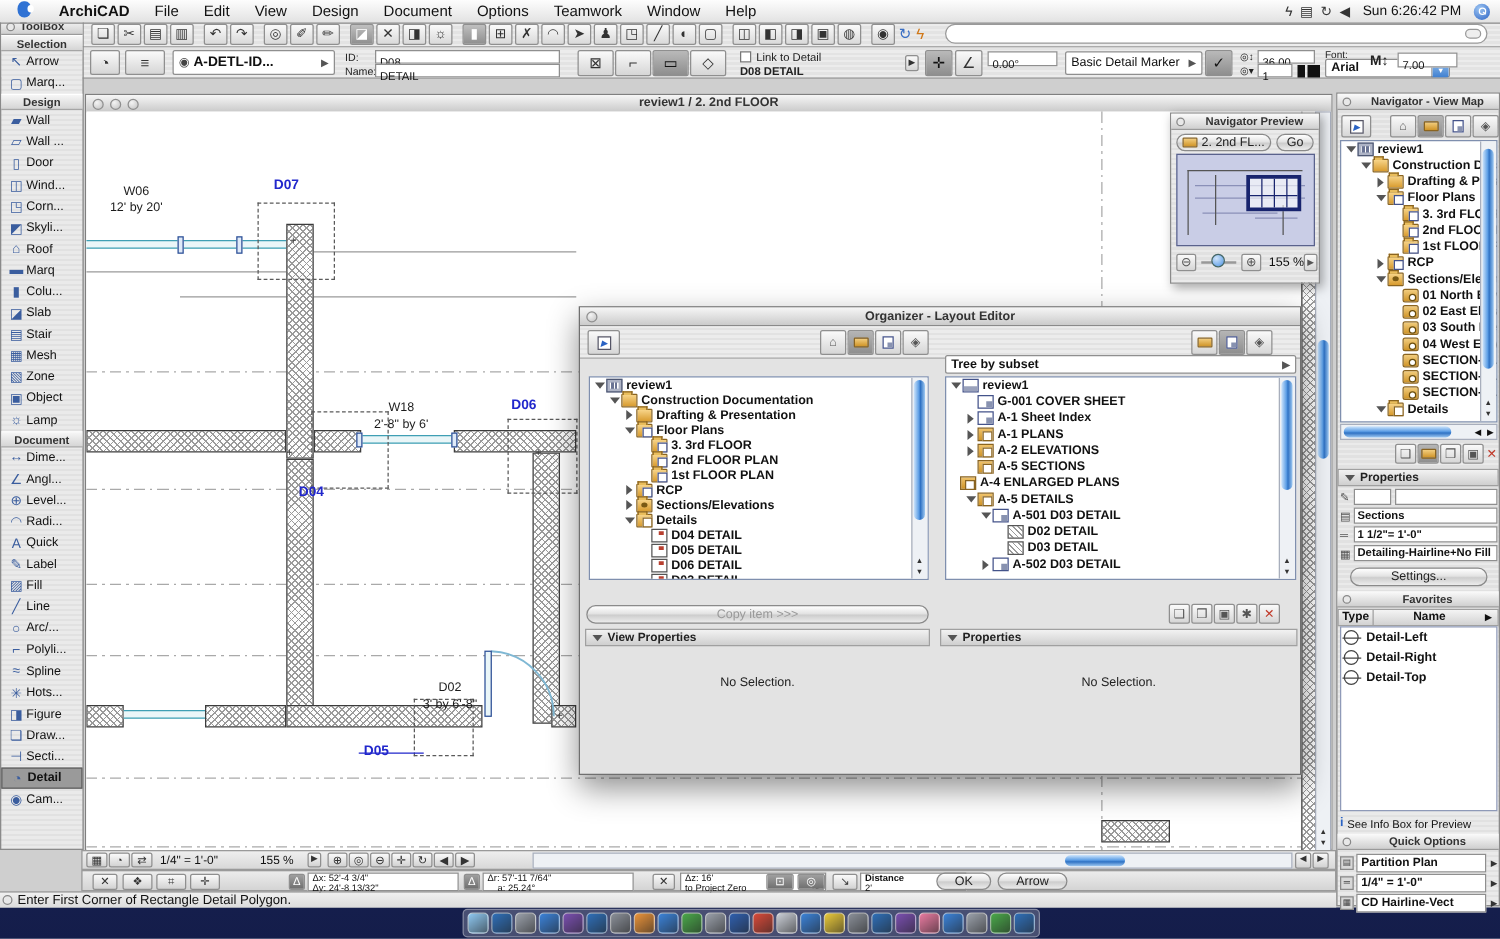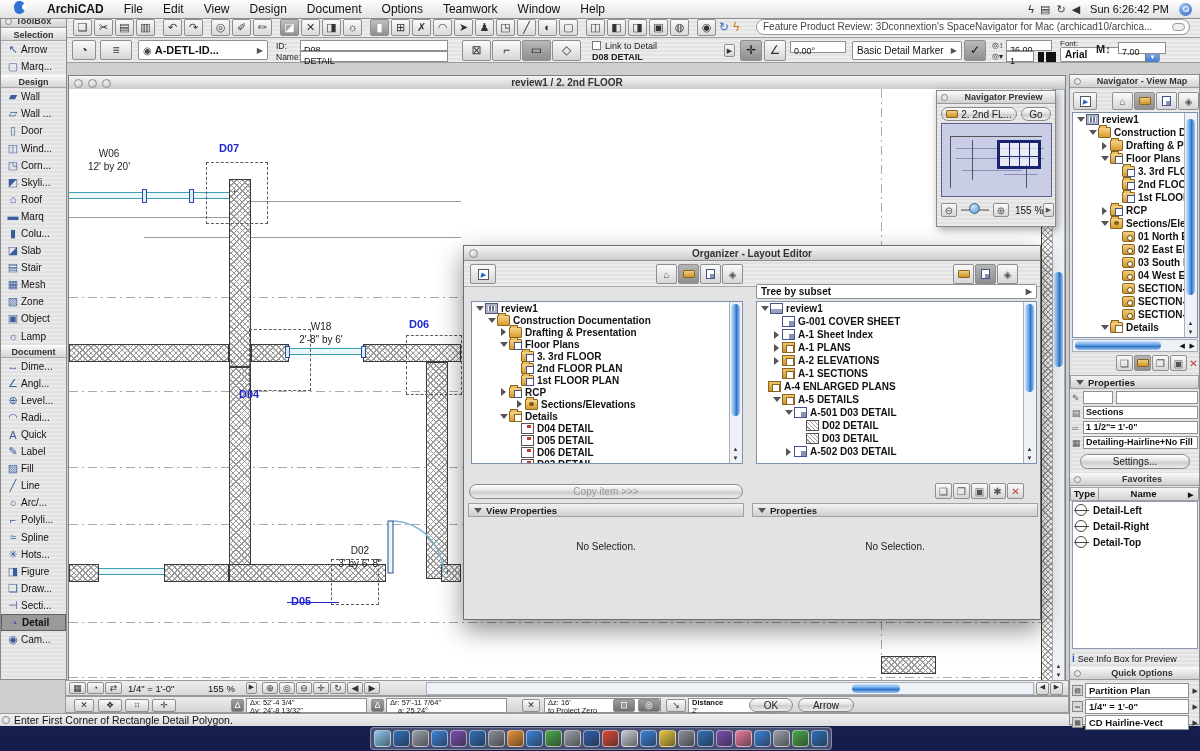--- a/index.html
+++ b/index.html
@@ -195,21 +195,21 @@
       <span class="t1btn">◫</span>
       <span class="t1btn">◧</span>
       <span class="t1btn">◨</span>
       <span class="t1btn">▣</span>
       <span class="t1btn">◍</span>
       <span class="t1sep"></span>
       <span class="t1btn">◉</span>
     </span>
   <span class="webic">↻</span>
   <span class="boltic">ϟ</span>
-  <div id="ticker"><span>Feature Product Review: 3Dconnextion's SpaceNavigator for Mac (archicad10/archica...</span><i class="pill"></i></div>
+  <div id="ticker"><i class="pill"></i></div>
 </div>
 
 <div id="tbrow2" class="tbrow">
   <span class="ib-btn" style="left:72px;top:2px;width:24px;height:20px;line-height:18px">◔</span>
   <span class="ib-btn" style="left:100px;top:2px;width:32px;height:20px;line-height:18px">≡</span>
   <span class="combo" style="left:138px;top:2px;width:130px;height:20px">
       <span class="glyph">◉</span>
       <b style="font-size:11px">A-DETL-ID...</b>
       <span class="arr">▶</span>
     </span>
@@ -567,21 +567,21 @@
         <div class="trow" style="height: 12px; padding-left: 38px;">
           <span class="exp"></span>
           <span class="ti ti-plan"></span>
           <span>1st FLOOR PLAN</span>
         </div>
         <div class="trow" style="height: 12px; padding-left: 26px;">
           <span class="exp r"></span>
           <span class="ti ti-plans"></span>
           <span>RCP</span>
         </div>
-        <div class="trow" style="height: 12px; padding-left: 42px;">
+        <div class="trow" style="height: 12px; padding-left: 26px;">
           <span class="exp r"></span>
           <span class="ti ti-sect"></span>
           <span>Sections/Elevations</span>
         </div>
         <div class="trow" style="height: 12px; padding-left: 26px;">
           <span class="exp v"></span>
           <span class="ti ti-dets"></span>
           <span>Details</span>
         </div>
         <div class="trow" style="height: 12px; padding-left: 38px;">
@@ -638,21 +638,21 @@
           <span>A-1 PLANS</span>
         </div>
         <div class="trow" style="height: 13px; padding-left: 14px;">
           <span class="exp r"></span>
           <span class="ti ti-mast"></span>
           <span>A-2 ELEVATIONS</span>
         </div>
         <div class="trow" style="height: 13px; padding-left: 14px;">
           <span class="exp"></span>
           <span class="ti ti-mast"></span>
-          <span>A-1 SECTIONS</span>
+          <span>A-5 SECTIONS</span>
         </div>
         <div class="trow" style="height: 13px; ">
           <span class="exp"></span>
           <span class="ti ti-mast"></span>
           <span>A-4 ENLARGED PLANS</span>
         </div>
         <div class="trow" style="height: 13px; padding-left: 14px;">
           <span class="exp v"></span>
           <span class="ti ti-mast"></span>
           <span>A-5 DETAILS</span>

